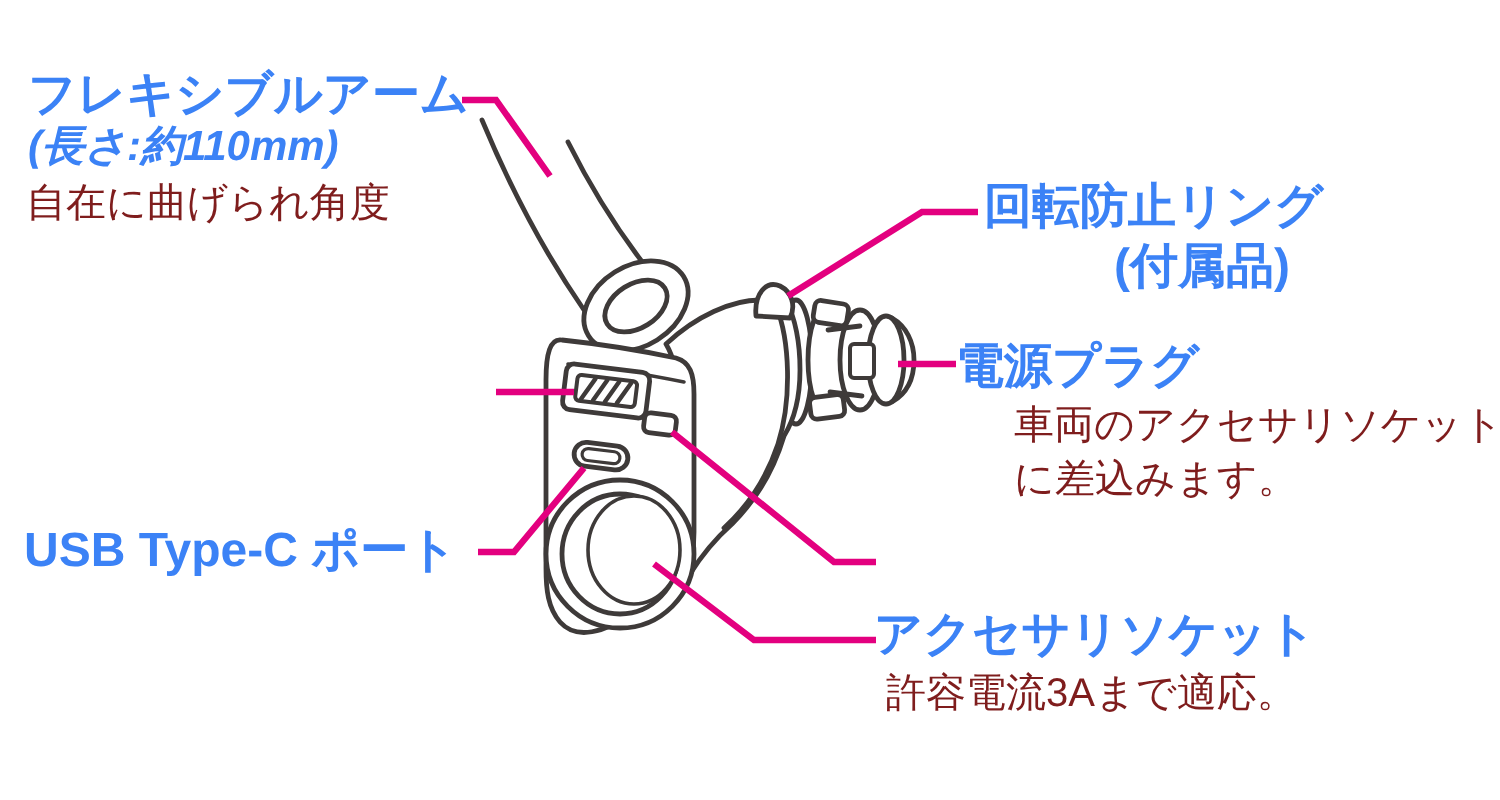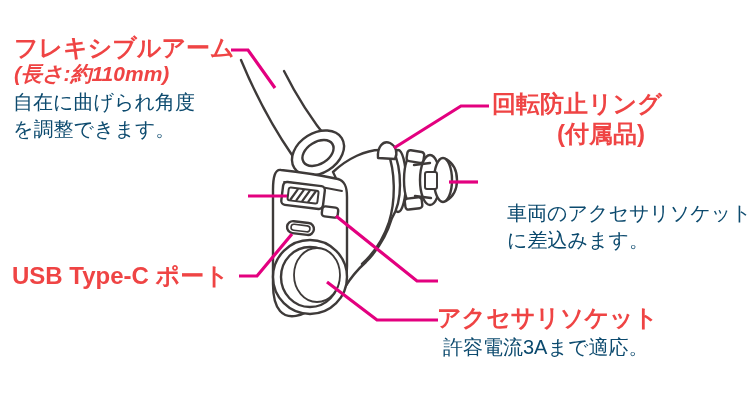--- a/index.html
+++ b/index.html
@@ -2,23 +2,23 @@
 <html><head>
 <meta charset="utf-8">
 <style>
   html,body{margin:0;padding:0;background:#fff;}
   .stage{
     position:relative;width:750px;height:400px;background:#ffffff;overflow:hidden;
     font-family:"Liberation Sans","DejaVu Sans",sans-serif;
   }
   .art{position:absolute;left:0;top:0;width:750px;height:400px;}
   .lbl{position:absolute;white-space:nowrap;}
-  .mag{color:#ef4444;font-weight:bold;font-size:24px;line-height:1.1;letter-spacing:0px;}
+  .mag{color:#3b82f6;font-weight:bold;font-size:24px;line-height:1.1;letter-spacing:0px;}
   .mag-sm{font-size:21px;font-style:italic;}
-  .gray{color:#0c4a6e;font-size:20px;font-weight:500;line-height:1.33;}
+  .gray{color:#7f1d1d;font-size:20px;font-weight:500;line-height:1.33;}
 </style>
 </head>
 <body>
 
 <div class="stage">
 
   <svg class="art" viewBox="0 0 750 400" aria-hidden="true">
     <g stroke="#3e3a39" stroke-width="2.4" fill="#ffffff" stroke-linejoin="round" stroke-linecap="round">
 
       <g>
@@ -95,29 +95,29 @@
       <path d="M 449,182 L 478,182"></path>
       <path d="M 336,216 L 417,281 L 438,281"></path>
       <path d="M 327,282 L 377,320 L 438,320"></path>
     </g>
   </svg>
 
   <div class="lbl mag" style="left:14px;top:35px">フレキシブルアーム</div>
   <div class="lbl mag mag-sm" style="left:14px;top:62px">(長さ:約110mm)</div>
   <div class="lbl gray" style="left:13px;top:89px">
     <div>自在に曲げられ角度</div>
-    <div>を調整できます。</div>
   </div>
 
 
   <div class="lbl mag" style="left:12px;top:263px">USB Type-C ポート</div>
 
   <div class="lbl mag" style="left:492px;top:91px">回転防止リング</div>
   <div class="lbl mag" style="left:557px;top:121px">(付属品)</div>
 
+  <div class="lbl mag" style="left:478px;top:171px">電源プラグ</div>
   <div class="lbl gray" style="left:507px;top:200px">
     <div>車両のアクセサリソケット</div>
     <div>に差込みます。</div>
   </div>
 
 
   <div class="lbl mag" style="left:437px;top:305px">アクセサリソケット</div>
   <div class="lbl gray" style="left:443px;top:334px">許容電流3Aまで適応。</div>
 
 </div>

